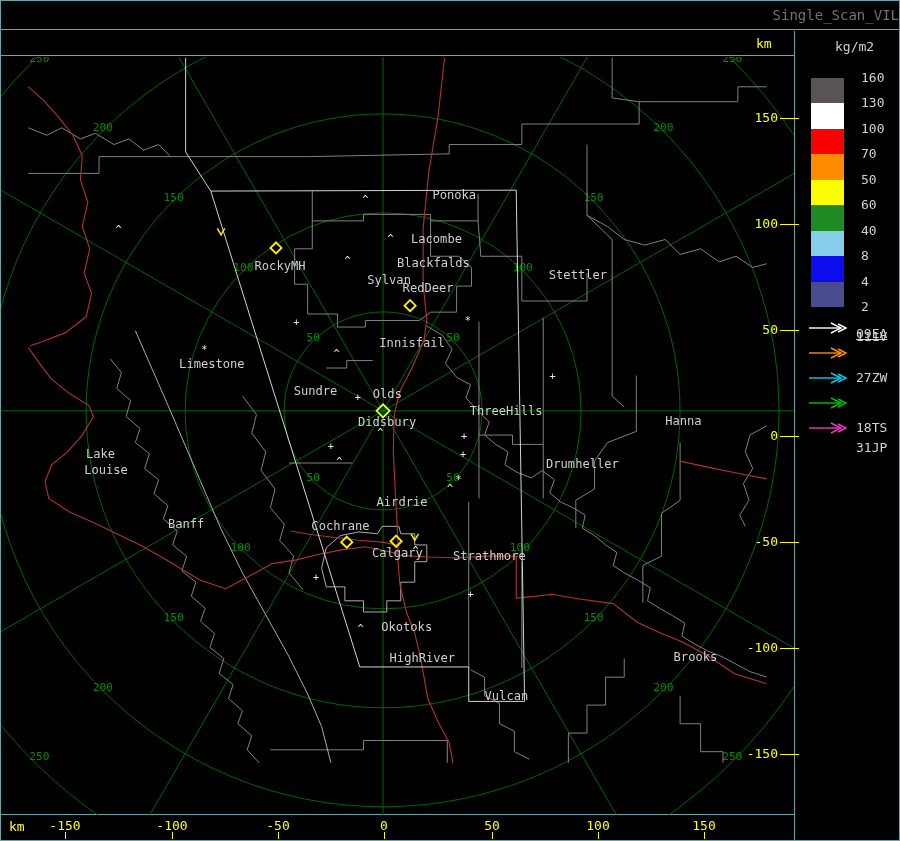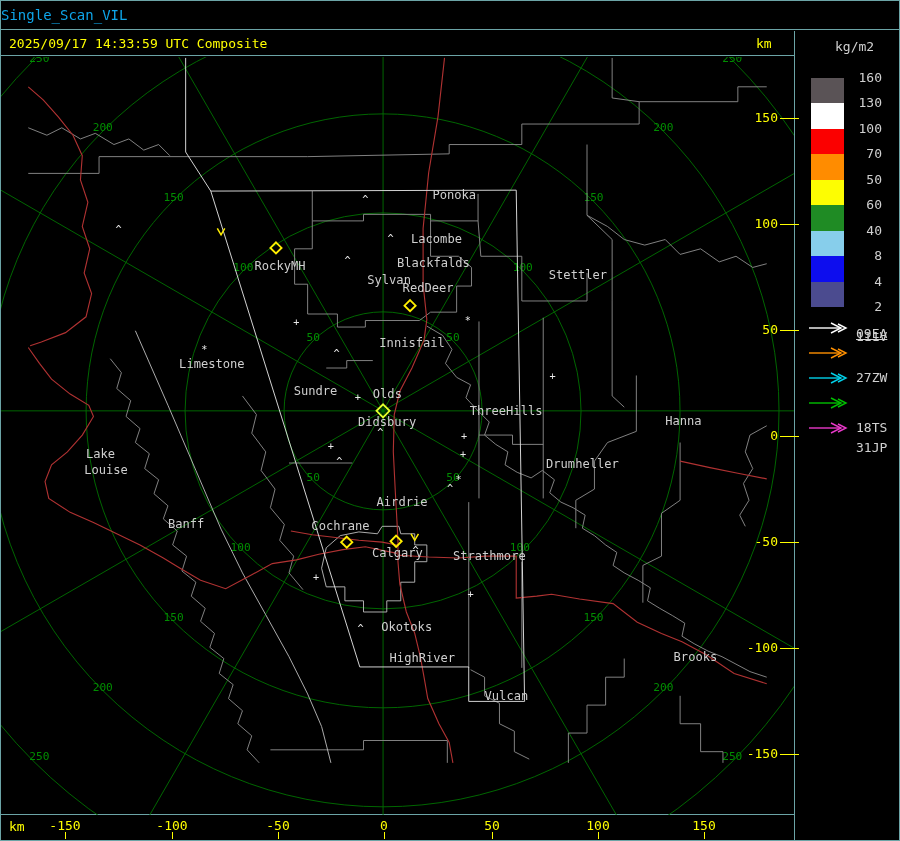--- a/index.html
+++ b/index.html
@@ -4,57 +4,56 @@
 <style>
   html,body{margin:0;padding:0;background:#222;}
   *{box-sizing:border-box;}
   #app{
     position:relative;width:900px;height:841px;background:#000;
     font-family:"DejaVu Sans Mono","Liberation Mono",monospace;
     border:1px solid #6ba4a6;overflow:hidden;
   }
   .titlebar{
     position:absolute;top:0;left:0;width:898px;height:29px;
-    border-bottom:1px solid #6ba4a6;color:#0ea5e9;font-size:14px;
-    display:flex;align-items:center;justify-content:flex-start;
+    border-bottom:1px solid #6ba4a6;color:#737373;font-size:14px;
+    display:flex;align-items:center;justify-content:flex-end;
   }
   .headerbar{
     position:absolute;top:30px;left:0;width:793px;height:25px;
     border-bottom:1px solid #6ba4a6;color:#ffff00;font-size:13px;
   }
   .timestamp{position:absolute;left:8px;top:5px;}
   .km-top{position:absolute;left:755px;top:5px;}
   .maparea{position:absolute;top:56px;left:0;width:793px;height:758px;border-bottom:1px solid #6ba4a6;}
   .maparea svg{display:block;}
   .sidebar{
     position:absolute;top:30px;left:793px;width:107px;height:811px;
     border-left:1px solid #6ba4a6;color:#d0d0d0;font-size:13px;
   }
   .cb-title{position:absolute;top:8px;left:40px;}
   .cb-swatch{position:absolute;left:16px;width:33px;}
-  .cb-label{position:absolute;left:47px;width:40px;height:14px;line-height:14px;text-align:right;}
+  .cb-label{position:absolute;left:66px;width:40px;height:14px;line-height:14px;}
   .arrow-row-label{position:absolute;left:61px;width:44px;height:14px;line-height:14px;}
   .arrow-svg{position:absolute;left:12px;width:44px;height:14px;}
   .rtick{position:absolute;width:19px;height:1px;background:#ffff00;z-index:5;}
   .rlabel{position:absolute;left:735px;width:42px;text-align:right;color:#ffff00;font-size:13px;height:15px;line-height:15px;z-index:5;}
   .bottomaxis{position:absolute;top:815px;left:0;width:793px;height:26px;color:#ffff00;font-size:13px;}
   .km-bottom{position:absolute;left:8px;top:3px;}
   .btick-label{position:absolute;width:44px;text-align:center;top:2px;}
   .btick{position:absolute;width:1px;height:7px;top:16px;background:#ffff00;}
 </style>
 </head>
 <body>
 
 <div id="app">
   <div class="titlebar">
     <span>Single_Scan_VIL</span>
   </div>
 
   <div class="headerbar">
-    <span class="timestamp">2025/09/17 14:33:59 UTC Composite</span>
     <span class="km-top">km</span>
   </div>
 
   <div class="maparea">
     <svg id="mapsvg" width="793" height="758" viewBox="0 56 793 814">
         <line x1="381" y1="436" x2="381" y2="-109" stroke="#006e00" stroke-width="1"></line>
         <line x1="381" y1="436" x2="653.5" y2="-35.983845062519094" stroke="#006e00" stroke-width="1"></line>
         <line x1="381" y1="436" x2="852.9838450625191" y2="163.49999999999994" stroke="#006e00" stroke-width="1"></line>
         <line x1="381" y1="436" x2="926" y2="435.99999999999994" stroke="#006e00" stroke-width="1"></line>
         <line x1="381" y1="436" x2="852.9838450625191" y2="708.4999999999999" stroke="#006e00" stroke-width="1"></line>

